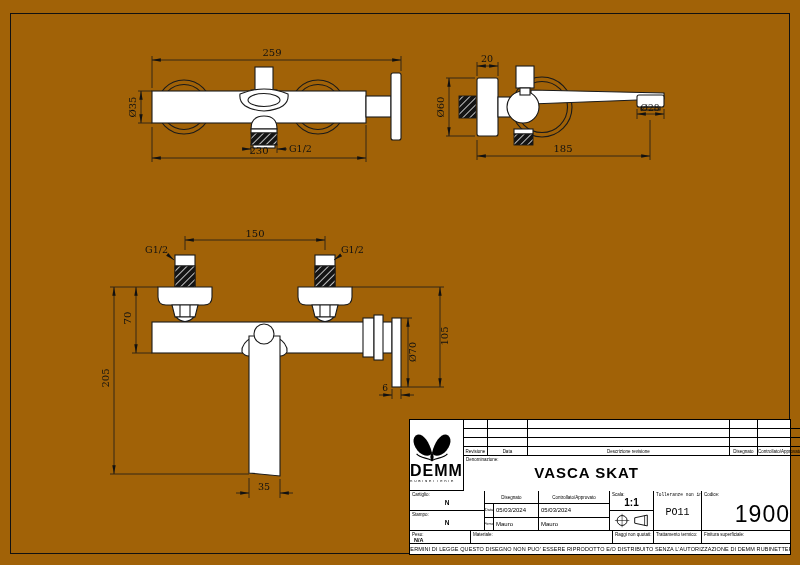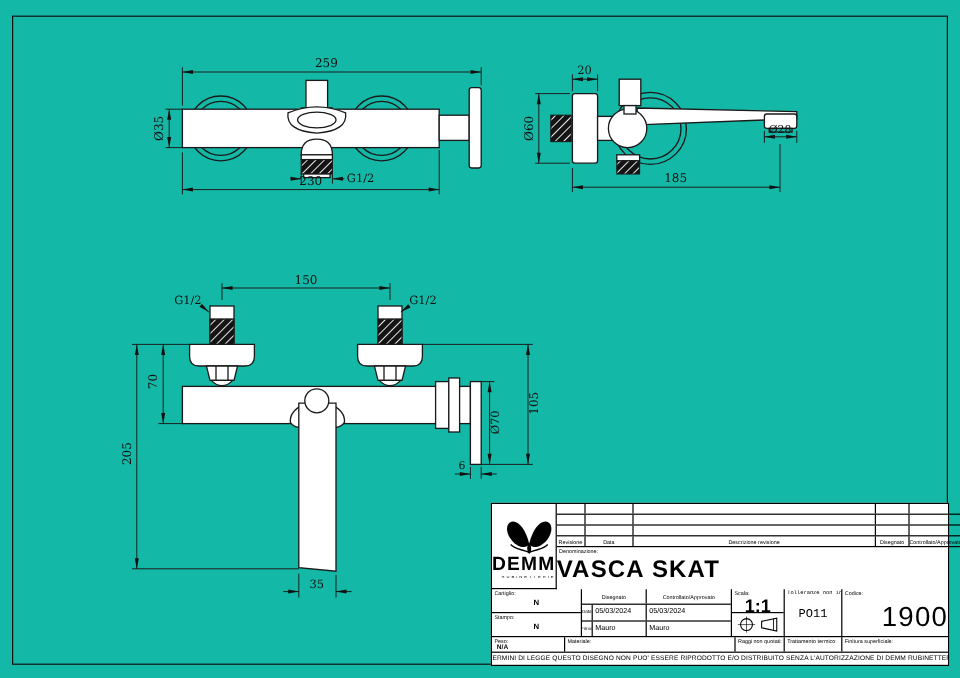--- a/index.html
+++ b/index.html
@@ -1,62 +1,62 @@
 <!DOCTYPE html>
 <html><head>
 <meta charset="utf-8">
 <style>
   html,body{margin:0;padding:0;}
   body{width:800px;height:565px;background:#fff;overflow:hidden;}
-  .sheet{position:relative;width:800px;height:565px;background:#14b8a6;font-family:"Liberation Sans",sans-serif;color:#000;}
+  .sheet{position:relative;width:800px;height:565px;background:#a16207;font-family:"Liberation Sans",sans-serif;color:#000;}
   .frame{position:absolute;left:10px;top:13px;width:778px;height:539px;border:1.5px solid #111;}
   svg text{user-select:none;}
   .dim{font-family:"DejaVu Serif",serif;font-size:10px;fill:#111;}
   .dim.s9{font-size:9px;}
   .dim.s95{font-size:9.5px;}
 
   
   .tb{position:absolute;left:409px;top:419px;width:382px;height:136px;background:#fff;
       border:1px solid #000;box-sizing:border-box;font-family:"Liberation Sans",sans-serif;}
   .tb *{box-sizing:border-box;}
   .tb-top{display:flex;height:71px;}
-  .logo-box{width:58px;border-right:1px solid #000;border-bottom:1px solid #000;display:flex;flex-direction:column;align-items:flex-end;justify-content:center;padding-top:2px;}
+  .logo-box{width:58px;border-right:1px solid #000;border-bottom:1px solid #000;display:flex;flex-direction:column;align-items:flex-start;justify-content:center;padding-top:2px;}
   .brand{font-size:16px;font-weight:bold;letter-spacing:1px;line-height:1;margin-top:1px;}
   .brand-sub{font-size:3.5px;letter-spacing:1.6px;line-height:1;margin-top:1px;white-space:nowrap;overflow:hidden;max-width:54px;}
   .tb-topright{flex:1;display:flex;flex-direction:column;}
   .rev-table{height:36px;border-bottom:1px solid #000;display:flex;flex-direction:column;}
   .rev-row{flex:1;display:flex;border-bottom:0.5px solid #000;}
   .rev-row:last-child{border-bottom:none;}
   .rev-c{border-right:0.5px solid #000;height:100%;}
   .rev-c:last-child{border-right:none;}
   .rc1{width:24px;}.rc2{width:40px;}.rc3{width:202px;}.rc4{width:28px;}.rc5{flex:1;}
   .rev-head .rev-c{font-size:4.5px;display:flex;align-items:center;justify-content:center;overflow:hidden;white-space:nowrap;}
   .denom{flex:1;position:relative;}
   .denom-label{position:absolute;left:2px;top:1px;font-size:4.5px;}
-  .denom-value{position:absolute;left:0;right:92px;top:8px;font-size:20px;font-weight:600;letter-spacing:1px;}
+  .denom-value{position:absolute;left:0;right:92px;top:8px;text-align:center;font-size:15px;font-weight:600;letter-spacing:1px;}
   .tb-mid{height:53px;display:flex;flex-direction:column;border-bottom:1px solid #000;}
   .mid-main{height:40px;display:flex;}
   .colA{width:75px;border-right:1px solid #000;display:flex;flex-direction:column;}
   .colA-cell{flex:1;border-bottom:0.5px solid #000;position:relative;}
   .colA-cell:last-child{border-bottom:none;}
   .lbl{position:absolute;left:2px;top:1px;font-size:4.5px;white-space:nowrap;overflow:hidden;max-width:95%;}
   .nval{position:absolute;left:0;right:0;top:8px;text-align:center;font-size:6.5px;font-weight:bold;}
   .signoff{width:125px;border-right:1px solid #000;display:flex;flex-direction:column;}
   .so-head{height:13px;display:flex;border-bottom:0.5px solid #000;}
   .so-head div{font-size:4.5px;display:flex;align-items:center;justify-content:center;overflow:hidden;white-space:nowrap;}
   .so-h1{width:54px;border-right:0.5px solid #000;}
   .so-h2{flex:1;}
   .so-row{flex:1;display:flex;border-bottom:0.5px solid #000;}
   .so-row:last-child{border-bottom:none;}
   .so-lab{width:9px;border-right:0.5px solid #000;font-size:3.8px;display:flex;align-items:center;justify-content:center;overflow:hidden;}
   .so-v1{width:45px;border-right:0.5px solid #000;font-size:6px;display:flex;align-items:center;padding-left:2px;overflow:hidden;}
   .so-v2{flex:1;font-size:6px;display:flex;align-items:center;padding-left:2px;overflow:hidden;}
   .scalacol{width:44px;border-right:1px solid #000;display:flex;flex-direction:column;}
   .scala-cell{flex:1;position:relative;border-bottom:0.5px solid #000;}
-  .scala-val{position:absolute;left:0;right:0;top:6px;text-align:center;font-size:15px;font-weight:600;}
+  .scala-val{position:absolute;left:0;right:0;top:6px;text-align:center;font-size:10px;font-weight:600;}
   .sym-cell{flex:1;display:flex;align-items:center;justify-content:center;}
   .tolcol{width:48px;border-right:1px solid #000;position:relative;font-family:Liberation Mono, monospace;}
   .tol-val{position:absolute;left:0;right:0;top:16px;text-align:center;font-size:10px;}
   .codcol{flex:1;position:relative;}
   .cod-val{position:absolute;left:0;right:0;top:10px;text-align:right;font-size:23px;letter-spacing:1px;}
   .mid-bottom{height:13px;display:flex;border-top:0.5px solid #000;}
   .mb-cell{position:relative;border-right:0.5px solid #000;height:100%;}
   .mb-cell:last-child{border-right:none;}
   .mb1{width:61px;}.mb2{width:142px;}.mb3{width:41px;}.mb4{width:48px;}.mb5{flex:1;}
   .mb-val{position:absolute;left:4px;top:6px;font-size:5.5px;font-weight:bold;}

